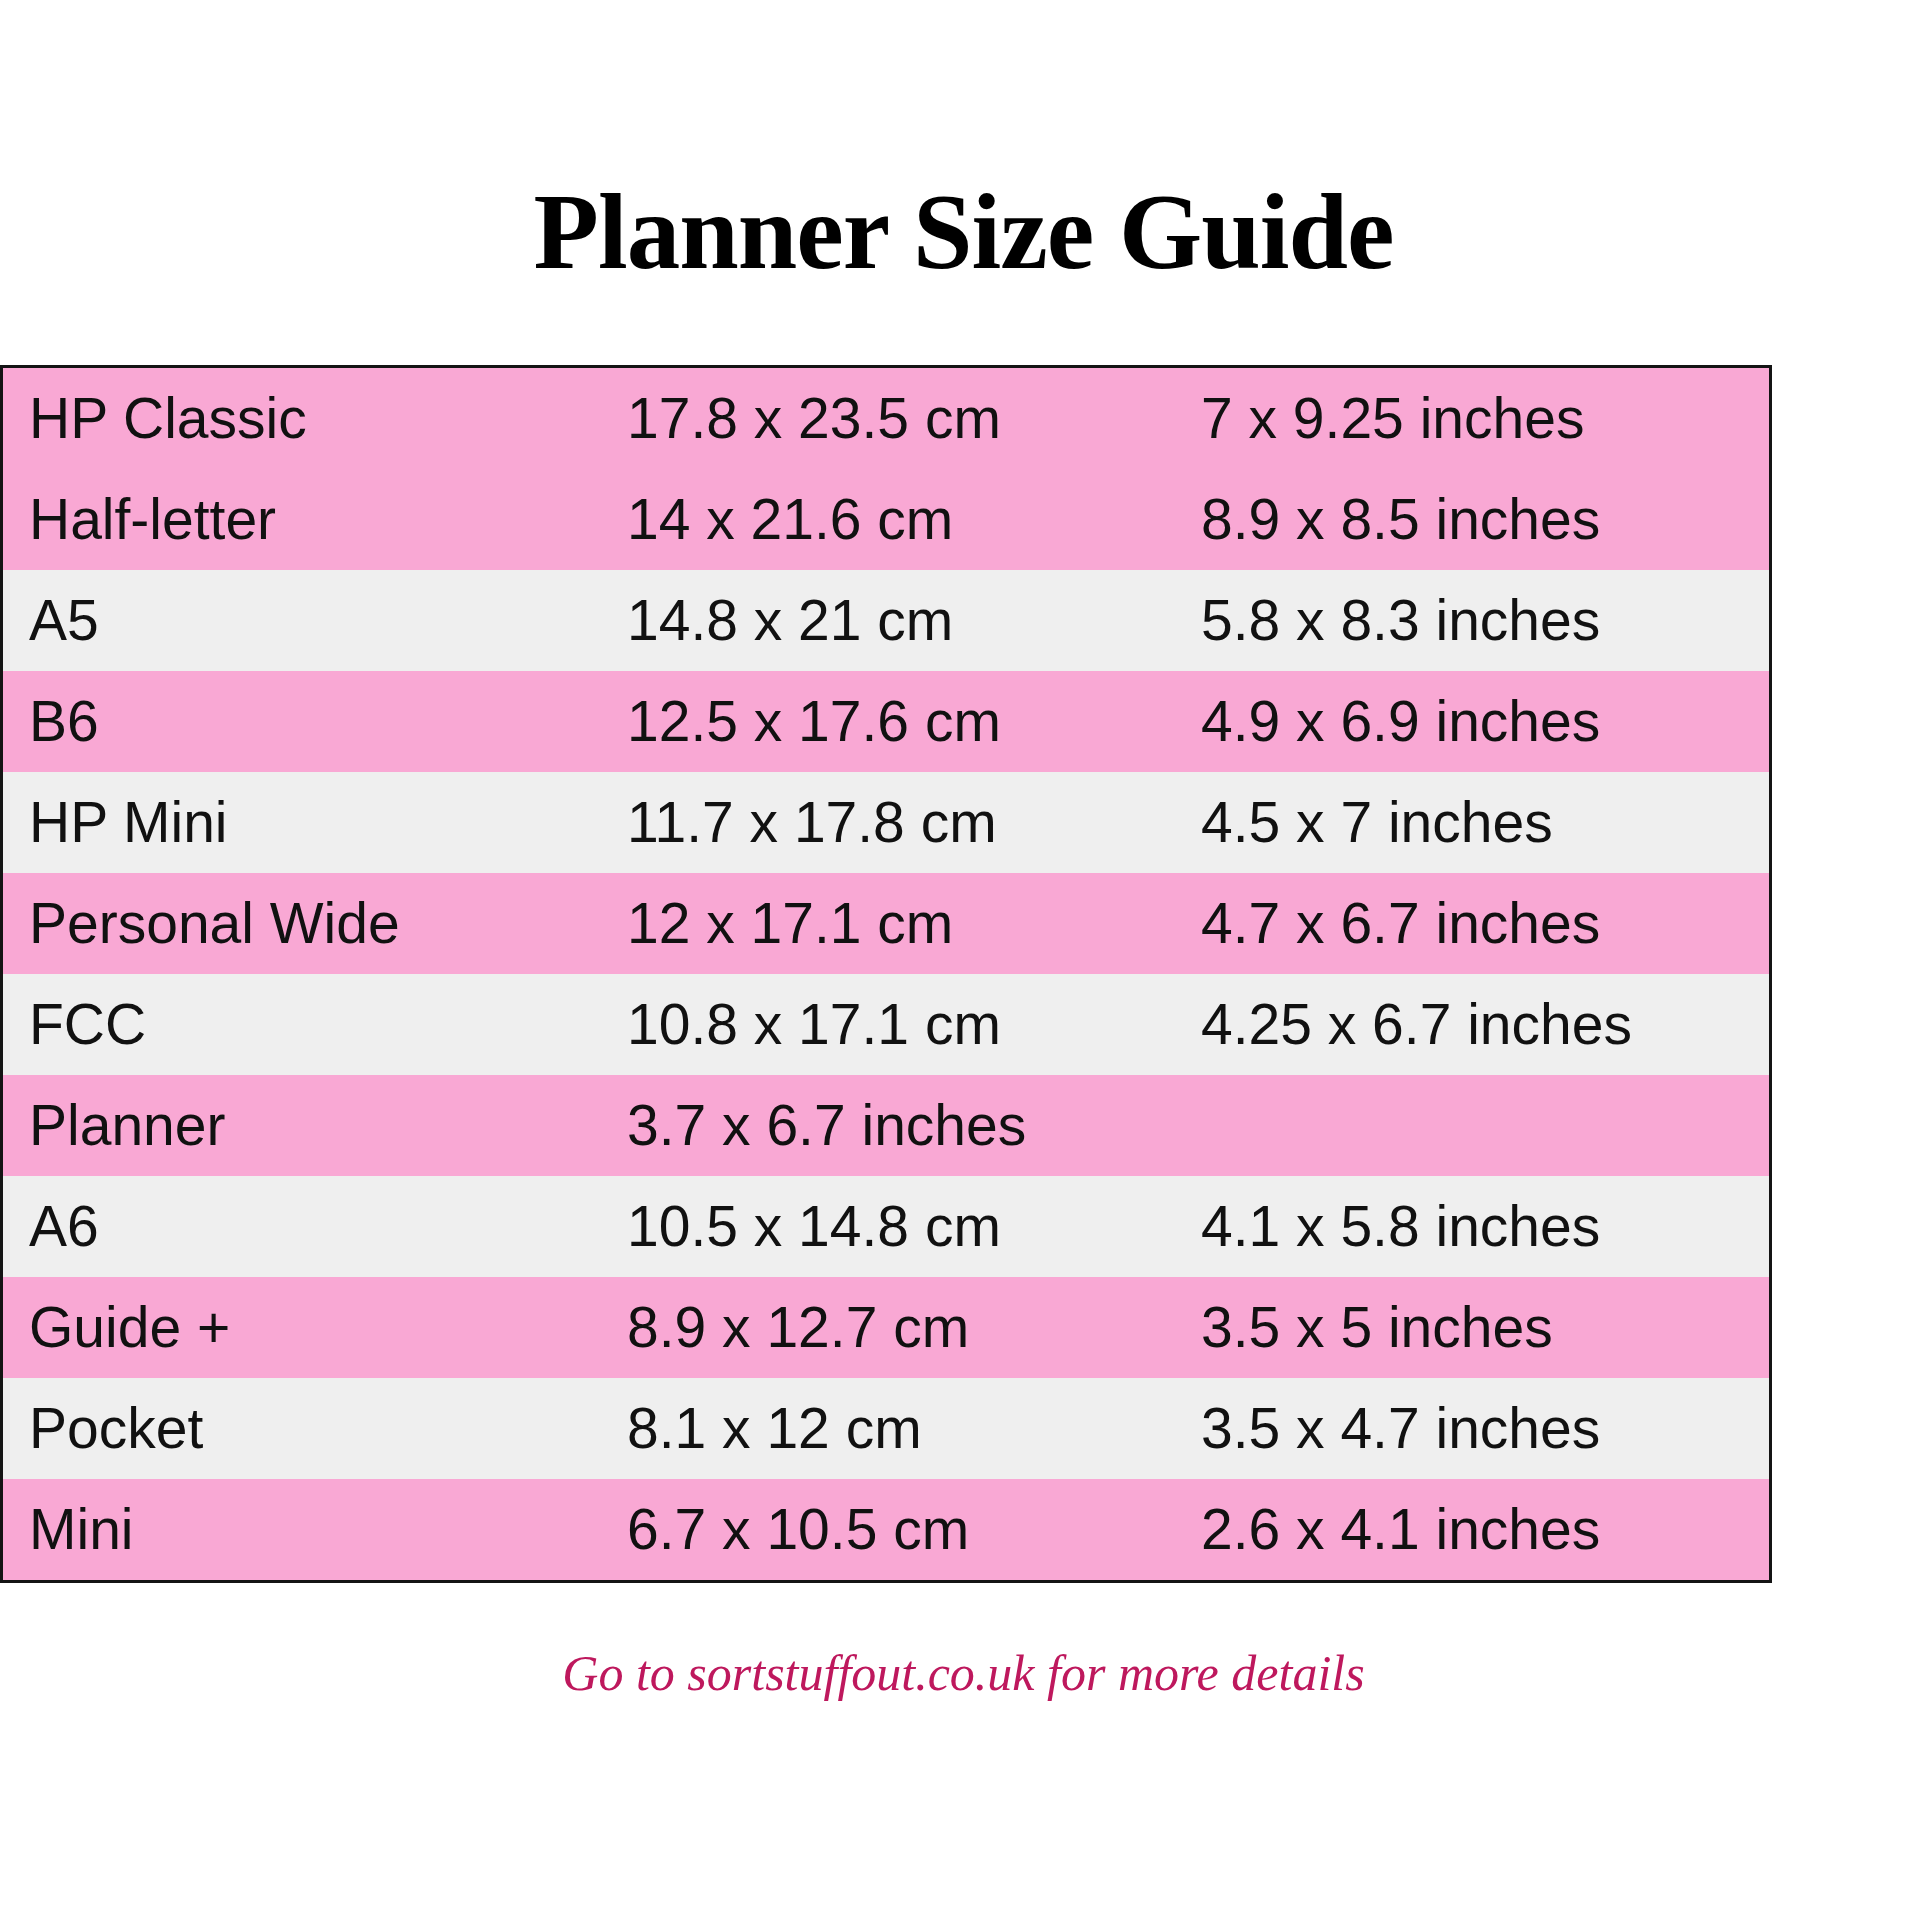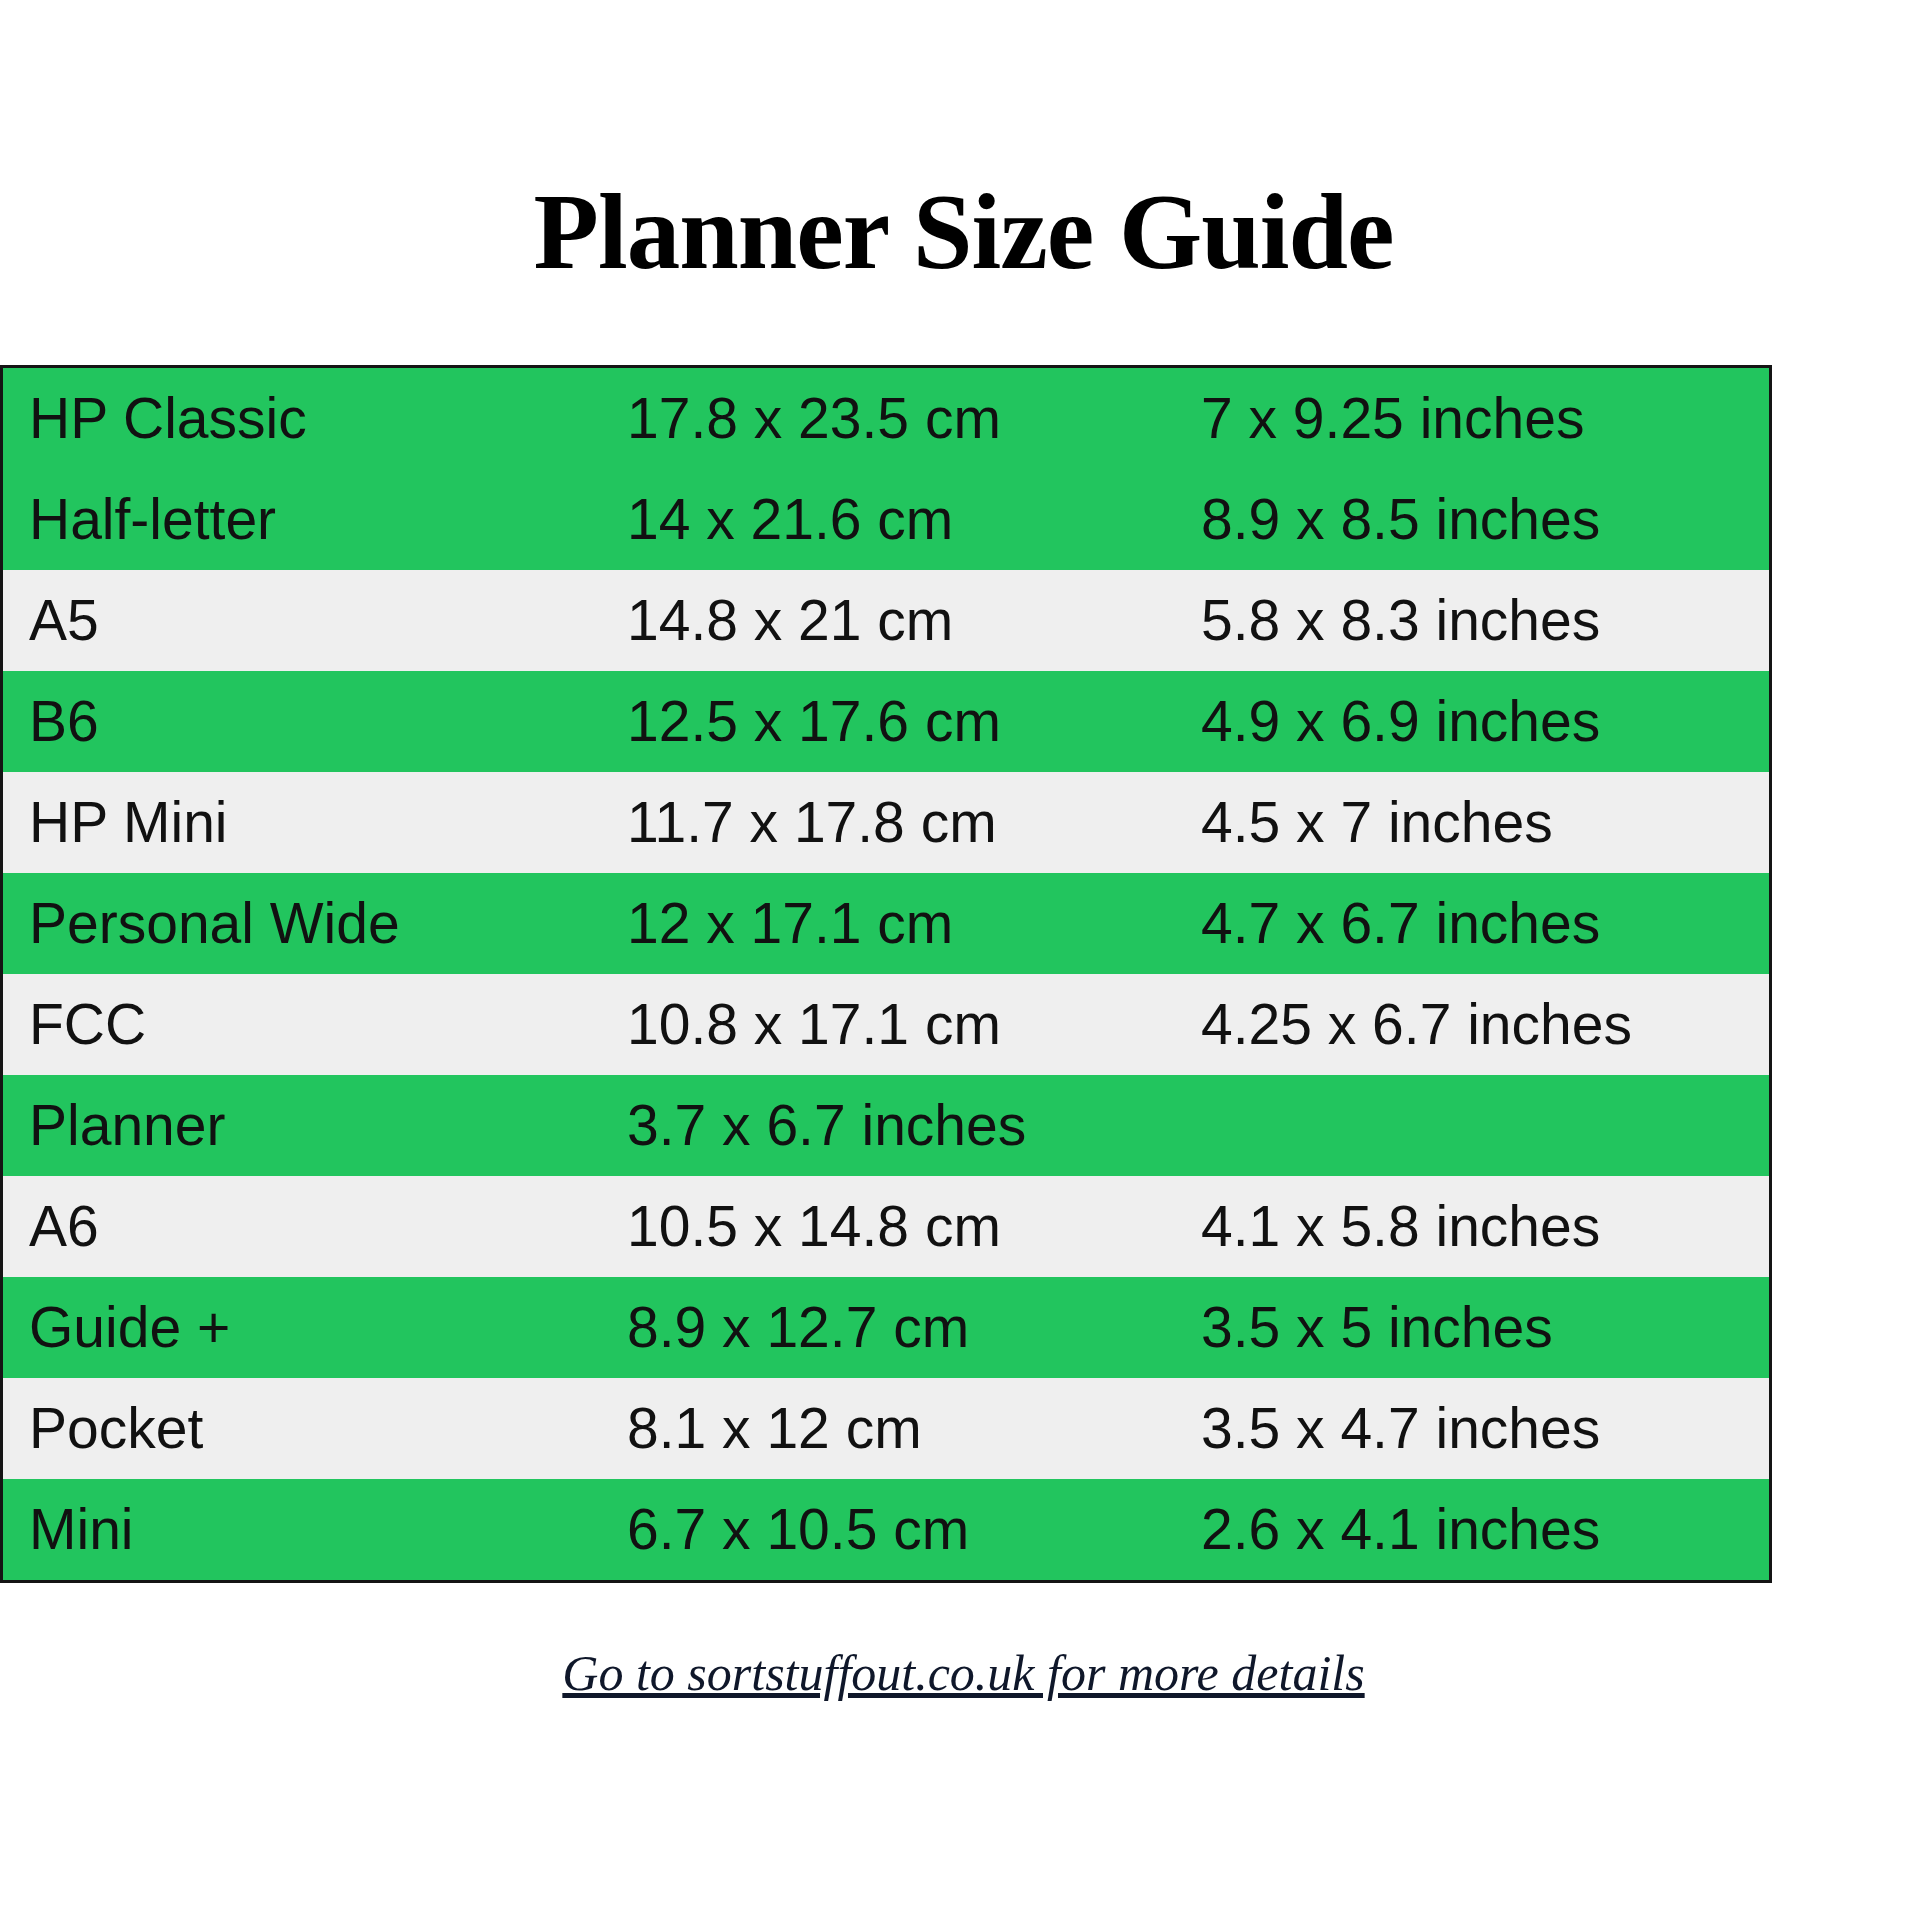--- a/index.html
+++ b/index.html
@@ -31,21 +31,21 @@
     line-height: 1.05;
     color: #000000;
     text-align: center;
     white-space: nowrap;
   }
   .table-wrap {
     margin-top: 77px;
     width: 1772px;
     border: 3px solid #141414;
     box-sizing: border-box;
-    background: #22c55e;
+    background: #f9a8d4;
   }
   .row {
     display: flex;
     align-items: center;
     height: 101px;
     box-sizing: border-box;
   }
   .row.alt {
     background: #efefef;
   }
@@ -67,24 +67,23 @@
   }
   .c-in {
     width: 568px;
     box-sizing: border-box;
   }
   .footer {
     margin-top: 61px;
     font-family: "Liberation Serif", serif;
     font-style: italic;
     font-size: 50px;
-    color: #0f172a;
+    color: #be185d;
     text-align: center;
     white-space: nowrap;
-    text-decoration: underline;
   }
 </style>
 </head>
 <body>
 
 <div class="page">
 
   <div class="title">Planner Size Guide</div>
 
   <div class="table-wrap">

